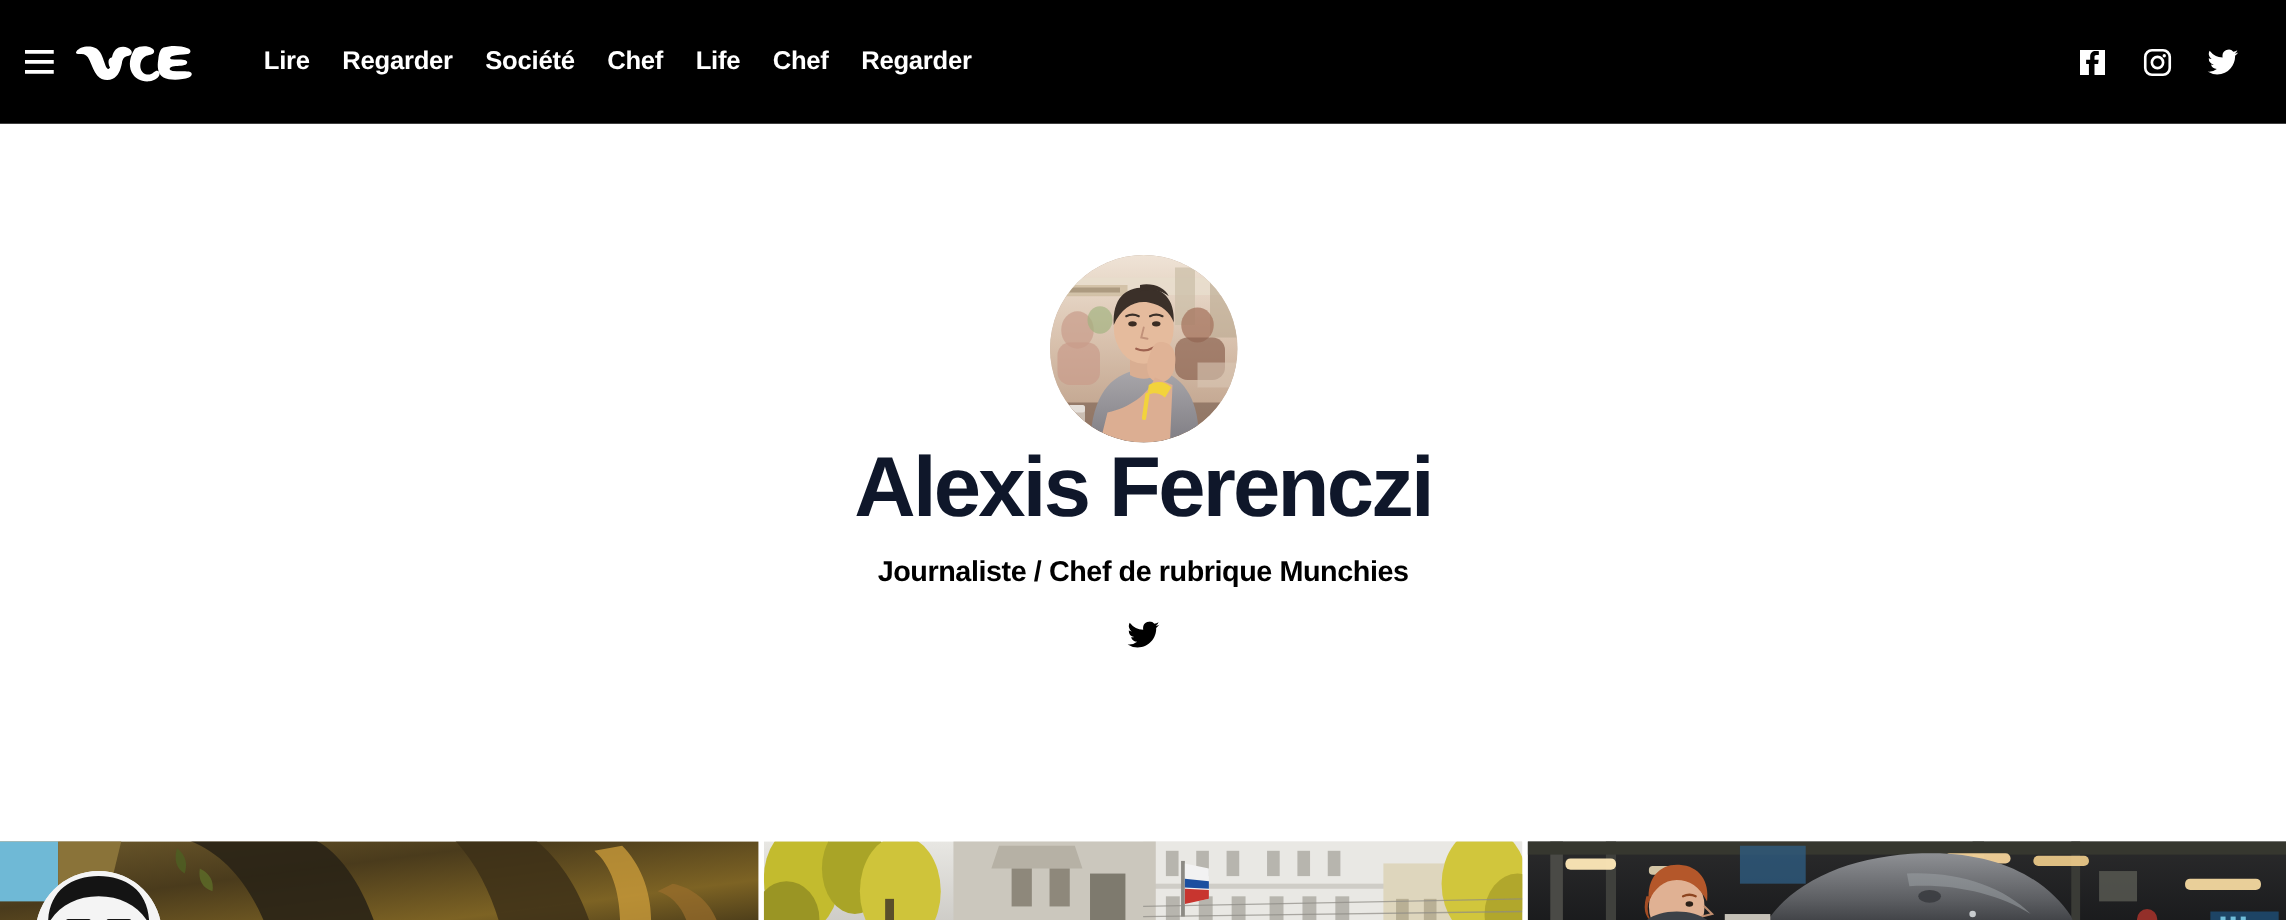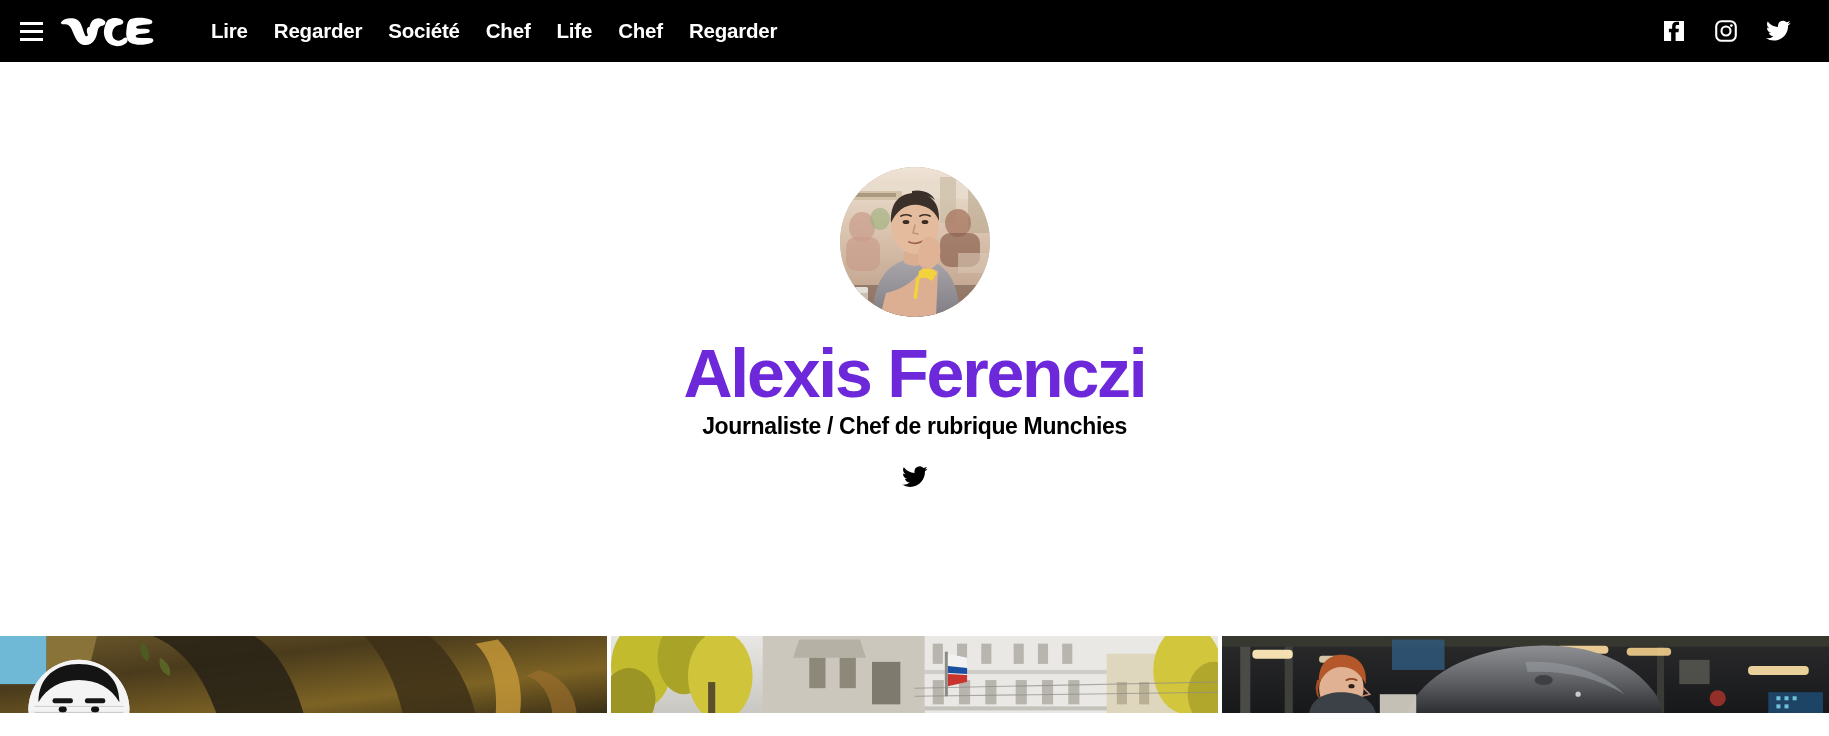--- a/index.html
+++ b/index.html
@@ -11,21 +11,21 @@
     overflow: hidden;
     background: #ffffff;
     font-family: "Liberation Sans", sans-serif;
     -webkit-font-smoothing: antialiased;
   }
 
   
   .site-header {
     position: relative;
     width: 1829px;
-    height: 62px;
+    height: 99px;
     background: #000000;
     display: flex;
     align-items: center;
     padding: 0 28px 0 14px;
   }
 
   .hamburger {
     width: 34px;
     height: 34px;
     display: flex;
@@ -107,31 +107,30 @@
     height: 150px;
     border-radius: 50%;
     overflow: hidden;
     position: relative;
     background: #c9b6a4;
     flex: 0 0 auto;
   }
   .avatar svg { display: block; width: 150px; height: 150px; }
 
   .profile-name {
-    margin-top: 20px;
     font-size: 68px;
     font-weight: bold;
     letter-spacing: -2.2px;
-    color: #6d28d9;
+    color: #0f172a;
     line-height: 1.08;
     text-align: right;
   }
 
   .profile-role {
-    margin-top: 3px;
+    margin-top: 17px;
     font-size: 23px;
     font-weight: bold;
     letter-spacing: -0.35px;
     color: #000000;
     text-align: center;
     line-height: 1.2;
   }
 
   .profile-email {
     margin-top: 14px;

